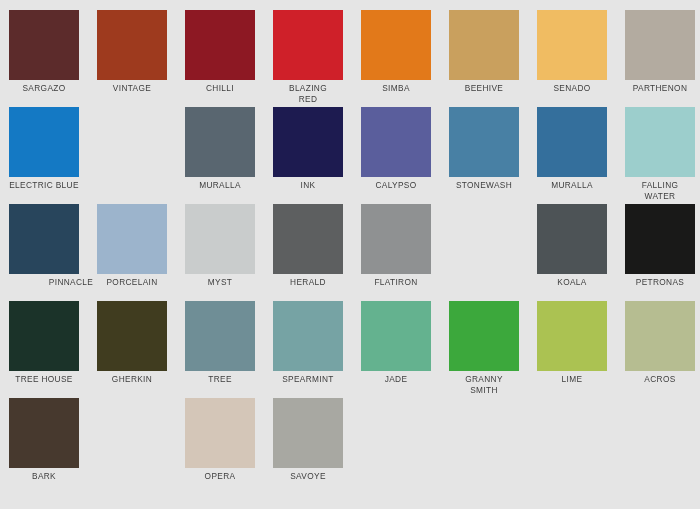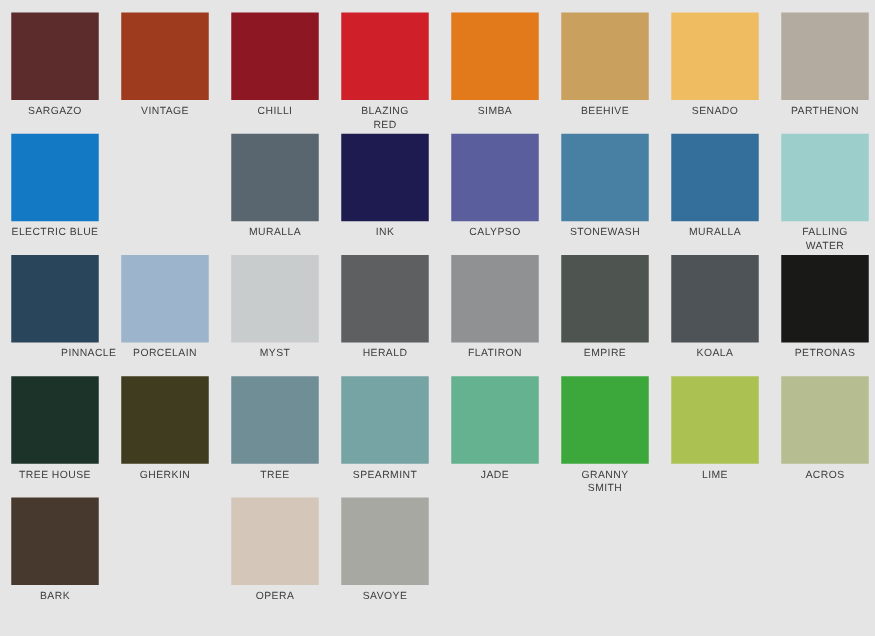--- a/index.html
+++ b/index.html
@@ -138,24 +138,20 @@
         <div class="swatch-label" style="color: rgb(61, 61, 61);">MYST</div>
       </div>
       <div class="swatch-cell" style="left: 264px;">
         <div class="swatch-chip" title="#5d5f60" style="background: rgb(93, 95, 96); width: 70px; height: 70px;"></div>
         <div class="swatch-label" style="color: rgb(61, 61, 61);">HERALD</div>
       </div>
       <div class="swatch-cell" style="left: 352px;">
         <div class="swatch-chip" title="#8f9192" style="background: rgb(143, 145, 146); width: 70px; height: 70px;"></div>
         <div class="swatch-label" style="color: rgb(61, 61, 61);">FLATIRON</div>
       </div>
-      <div class="swatch-cell" style="left: 440px;">
-        <div class="swatch-chip" title="#4e5450" style="background: rgb(78, 84, 80); width: 70px; height: 70px;"></div>
-        <div class="swatch-label" style="color: rgb(61, 61, 61);">EMPIRE</div>
-      </div>
       <div class="swatch-cell" style="left: 528px;">
         <div class="swatch-chip" title="#4d5356" style="background: rgb(77, 83, 86); width: 70px; height: 70px;"></div>
         <div class="swatch-label" style="color: rgb(61, 61, 61); text-align: center;">KOALA</div>
       </div>
       <div class="swatch-cell" style="left: 616px;">
         <div class="swatch-chip" title="#191918" style="background: rgb(25, 25, 24); width: 70px; height: 70px;"></div>
         <div class="swatch-label" style="color: rgb(61, 61, 61);">PETRONAS</div>
       </div>
     </div>
     <div class="swatch-row" style="top: 291px;">

